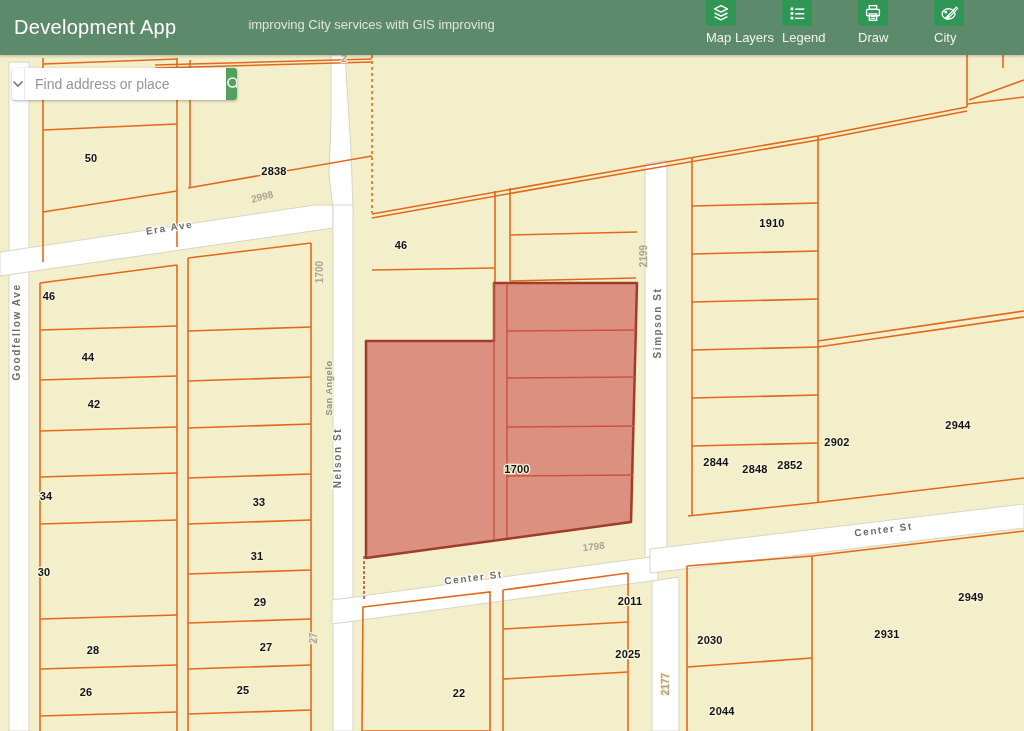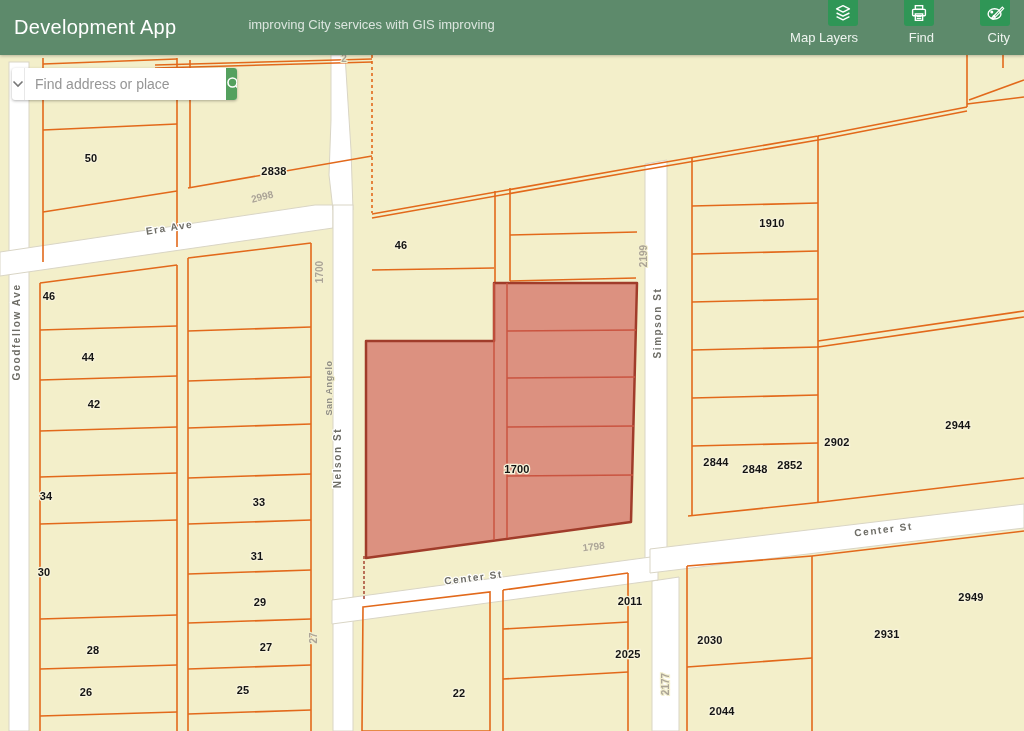--- a/index.html
+++ b/index.html
@@ -10,21 +10,21 @@
   *{box-sizing:border-box;margin:0;padding:0}
   html,body{width:1024px;height:731px;overflow:hidden;font-family:"Liberation Sans",sans-serif}
   .app{position:relative;width:1024px;height:731px;background:var(--map-bg)}
 
   
   .header{position:absolute;top:0;left:0;width:100%;height:55px;background:var(--green-header);
     display:flex;align-items:center;box-shadow:0 1px 3px rgba(0,0,0,.25);z-index:30}
   .title{color:#fff;font-size:20px;font-weight:400;letter-spacing:.3px;margin-left:14px}
   .subtitle{color:rgba(255,255,255,.78);font-size:13px;margin-left:72px;margin-top:-6px}
   .toolbar{position:absolute;right:14px;top:0;height:55px;display:flex}
-  .tool-btn{width:76px;height:45px;display:flex;flex-direction:column;align-items:flex-end;cursor:pointer}
+  .tool-btn{width:76px;height:45px;display:flex;flex-direction:column;align-items:flex-start;cursor:pointer}
   .tool-btn .tile{width:30px;height:27px;background:var(--green-tile);border-radius:0 0 3px 3px;
     display:flex;align-items:center;justify-content:center}
   .tool-btn .tlabel{color:#eef4ef;font-size:13px;margin-top:4px;white-space:nowrap}
 
   
   .search{position:absolute;left:12px;top:68px;width:225px;height:32px;z-index:20;display:flex;
     border-radius:3px;box-shadow:0 1px 3px rgba(0,0,0,.3);background:#fff;overflow:hidden}
   .search .dd{width:30px;display:flex;align-items:center;justify-content:center;border-right:1px solid #e8e8e8;cursor:pointer}
   .search input{flex:1;border:0;outline:none;font-size:14px;padding:0 10px;color:#a16207;
     font-family:"Liberation Sans",sans-serif}
@@ -55,31 +55,44 @@
         <div class="tile">
           <svg width="22" height="22" viewBox="0 0 24 24" fill="none" stroke="#fff" stroke-width="1.6" stroke-linejoin="round">
             <path d="M12 4 L19 7.5 L12 11 L5 7.5 Z"></path>
             <path d="M5 12 L12 15.5 L19 12"></path>
             <path d="M5 16 L12 19.5 L19 16"></path>
           </svg>
         </div>
         <div class="tlabel">Map Layers</div>
       </div>
 
+      <div class="tool-btn">
+        <div class="tile">
+          <svg width="22" height="22" viewBox="0 0 24 24" fill="#fff" stroke="none">
+            <rect x="5" y="6" width="3" height="3"></rect>
+              <rect x="10" y="7" width="10" height="1.6"></rect>
+            <rect x="5" y="11" width="3" height="3"></rect>
+              <rect x="10" y="12" width="10" height="1.6"></rect>
+            <rect x="5" y="16" width="3" height="3"></rect>
+              <rect x="10" y="17" width="10" height="1.6"></rect>
+          </svg>
+        </div>
+        <div class="tlabel">Legend</div>
+      </div>
 
       <div class="tool-btn">
         <div class="tile">
           <svg width="22" height="22" viewBox="0 0 24 24" fill="none" stroke="#fff" stroke-width="1.5">
             <rect x="8" y="4" width="8" height="4"></rect>
             <rect x="5" y="8" width="14" height="7" rx="1"></rect>
             <rect x="8" y="13" width="8" height="7"></rect>
             <path d="M9.5 16 h5 M9.5 18 h5" stroke-width="1.2"></path>
           </svg>
         </div>
-        <div class="tlabel">Find</div>
+        <div class="tlabel">Draw</div>
       </div>
 
       <div class="tool-btn">
         <div class="tile">
           <svg width="22" height="22" viewBox="0 0 24 24" fill="none" stroke="#fff" stroke-width="1.5">
             <ellipse cx="11.5" cy="13" rx="7" ry="5.6"></ellipse>
             <circle cx="8.5" cy="11" r="0.9" fill="#fff"></circle>
             <circle cx="11" cy="15.5" r="0.9" fill="#fff"></circle>
             <path d="M8 18 L20 5.5 L21.5 7 L10 19 Z" stroke-width="1.2"></path>
           </svg>

